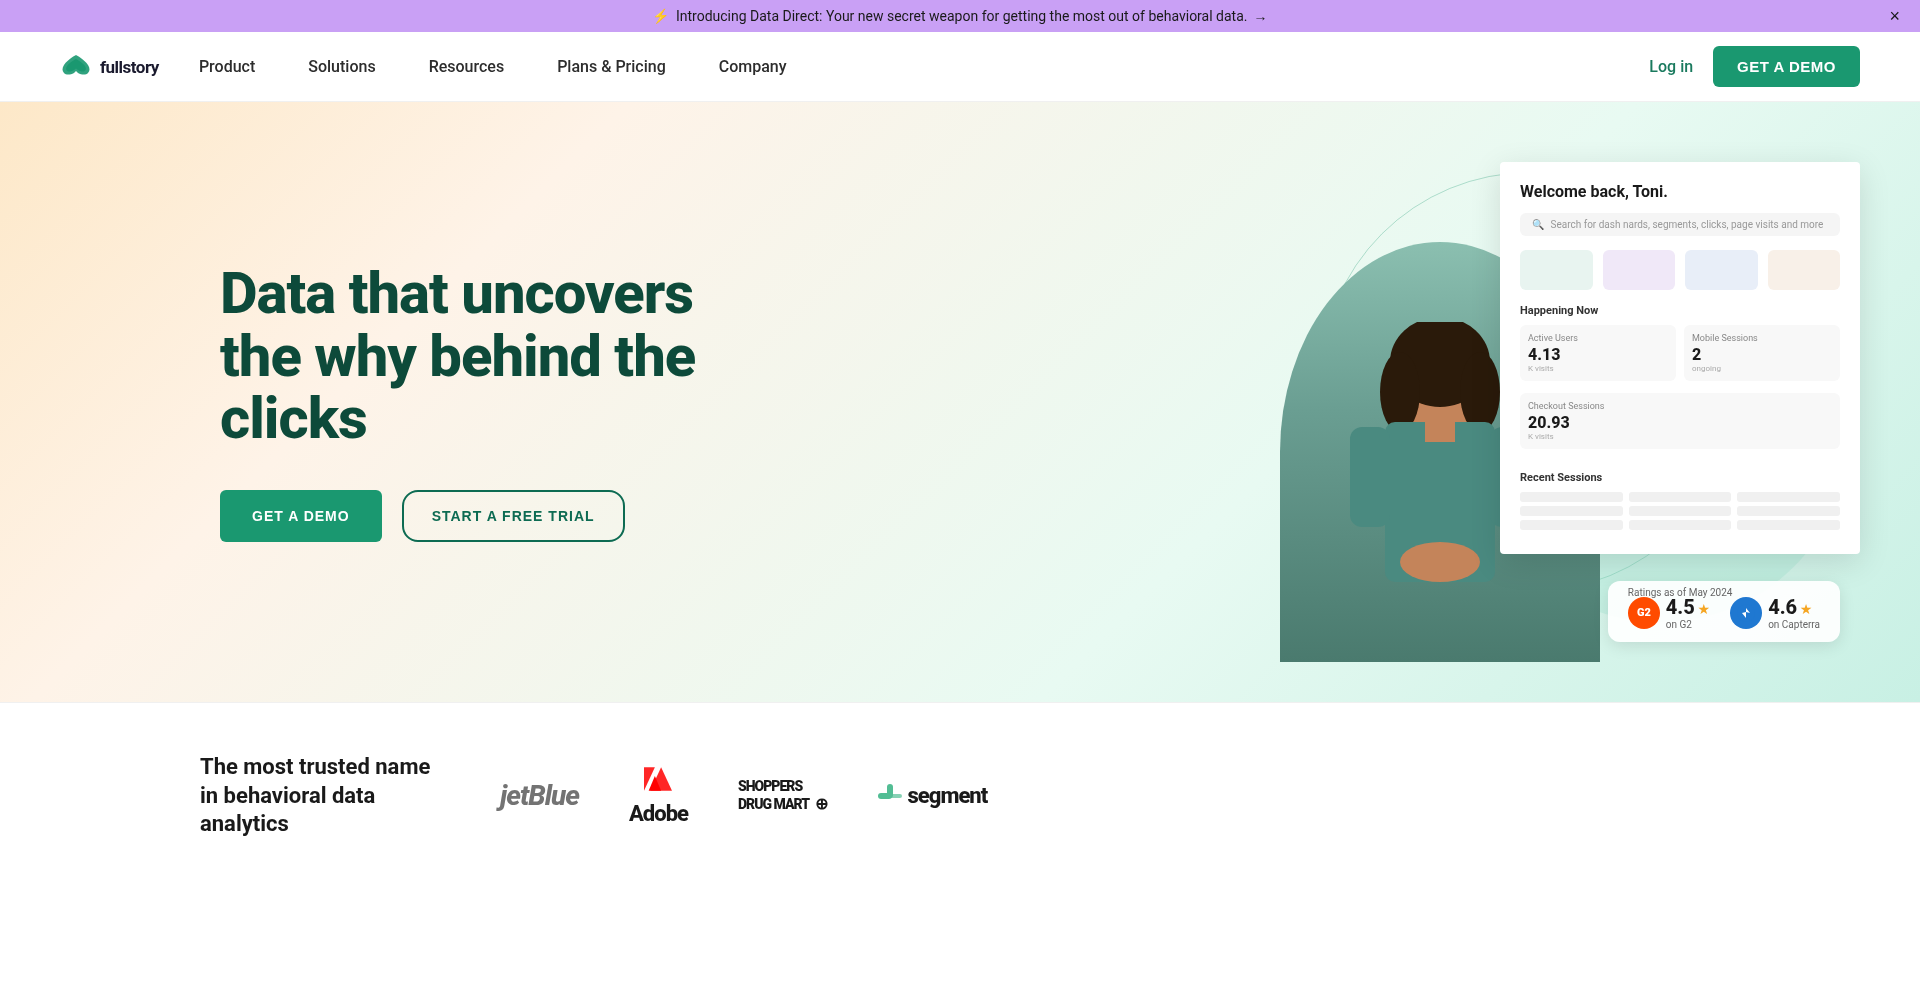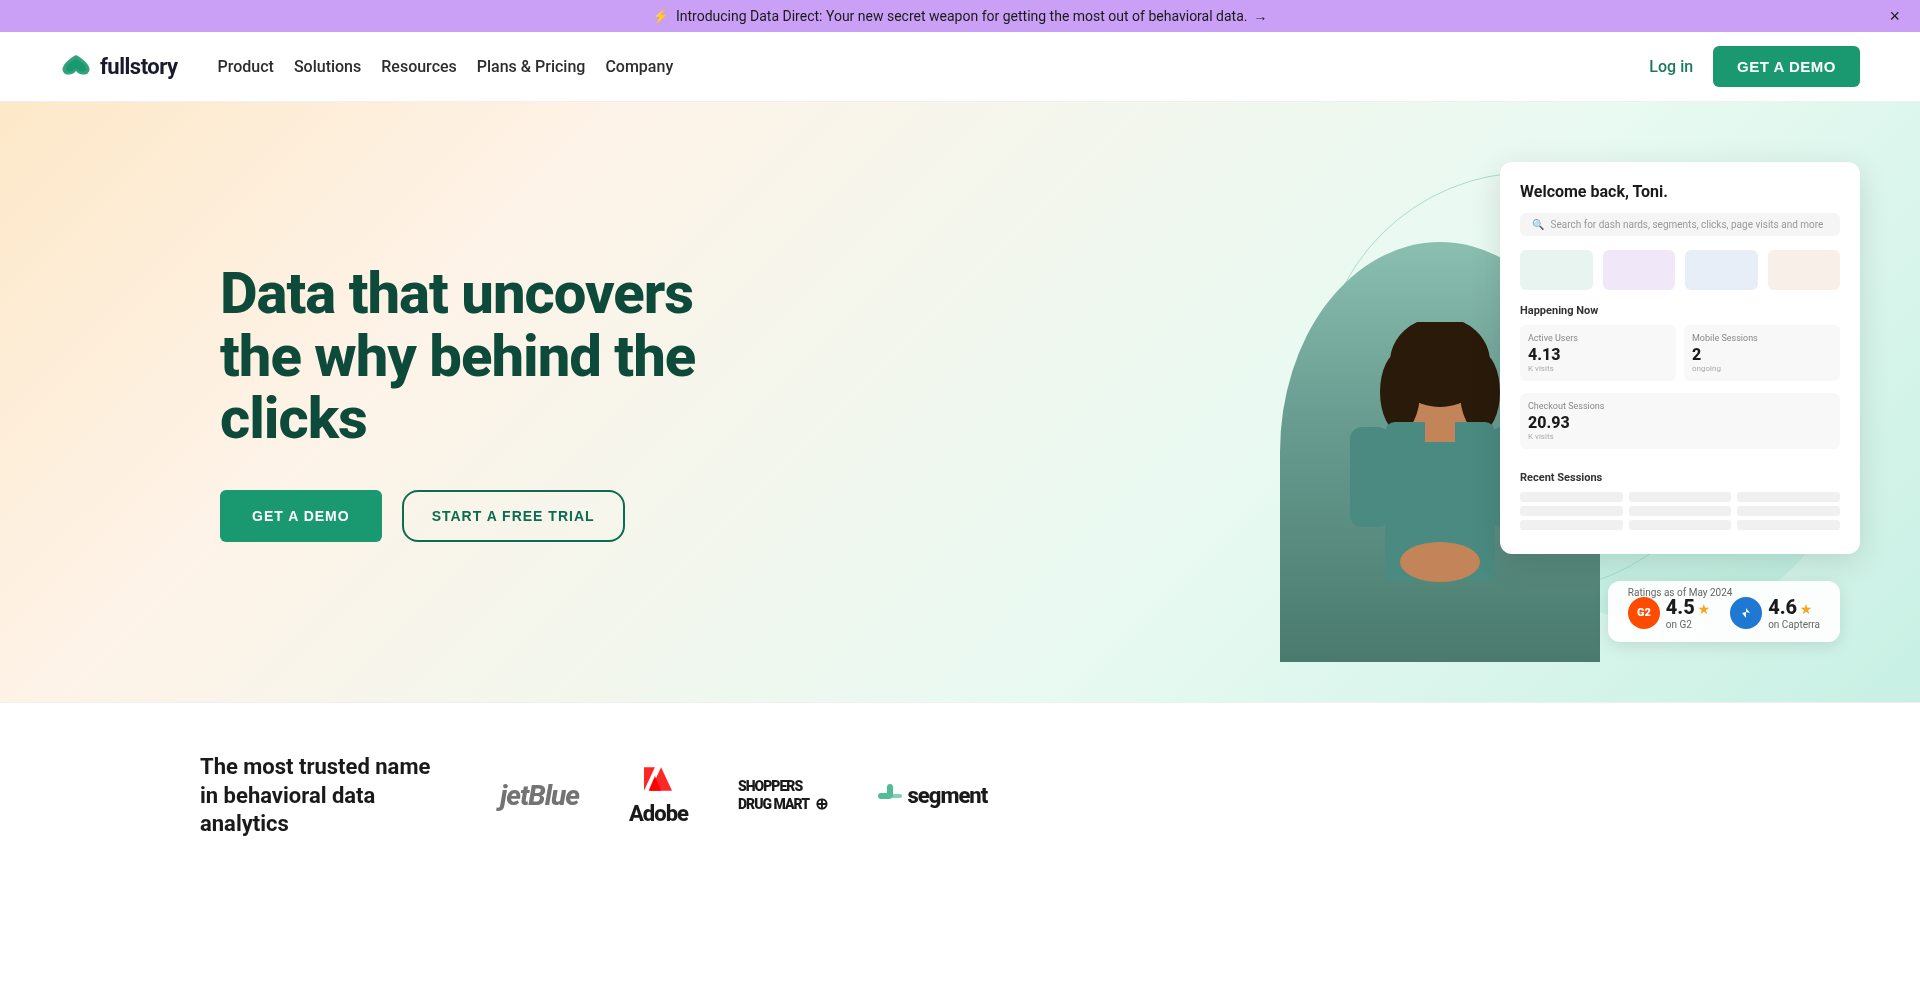--- a/index.html
+++ b/index.html
@@ -45,29 +45,29 @@
       align-items: center;
       gap: 8px;
       text-decoration: none;
       margin-right: 40px;
     }
     .logo-icon {
       width: 32px;
       height: 28px;
     }
     .logo-text {
-      font-size: 22px;
+      font-size: 17px;
       font-weight: 700;
       color: #1a1a2e;
       letter-spacing: -0.5px;
     }
     .nav-links {
       display: flex;
       align-items: center;
-      gap: 20px;
+      gap: 53px;
       flex: 1;
     }
     .nav-link {
       font-size: 16px;
       color: #2d2d2d;
       text-decoration: none;
       font-weight: 500;
       cursor: pointer;
     }
     .nav-actions {
@@ -187,21 +187,21 @@
       display: flex;
       align-items: flex-end;
       justify-content: center;
     }
     .dashboard-card {
       position: absolute;
       top: 20px;
       right: 0;
       width: 360px;
       background: #fff;
-      border-radius: 12px;
+      border-radius: 4px;
       box-shadow: 0 8px 32px rgba(0,0,0,0.12);
       padding: 20px;
       font-size: 11px;
     }
     .dashboard-welcome {
       font-size: 16px;
       font-weight: 700;
       color: #1a1a1a;
       margin-bottom: 12px;
     }

